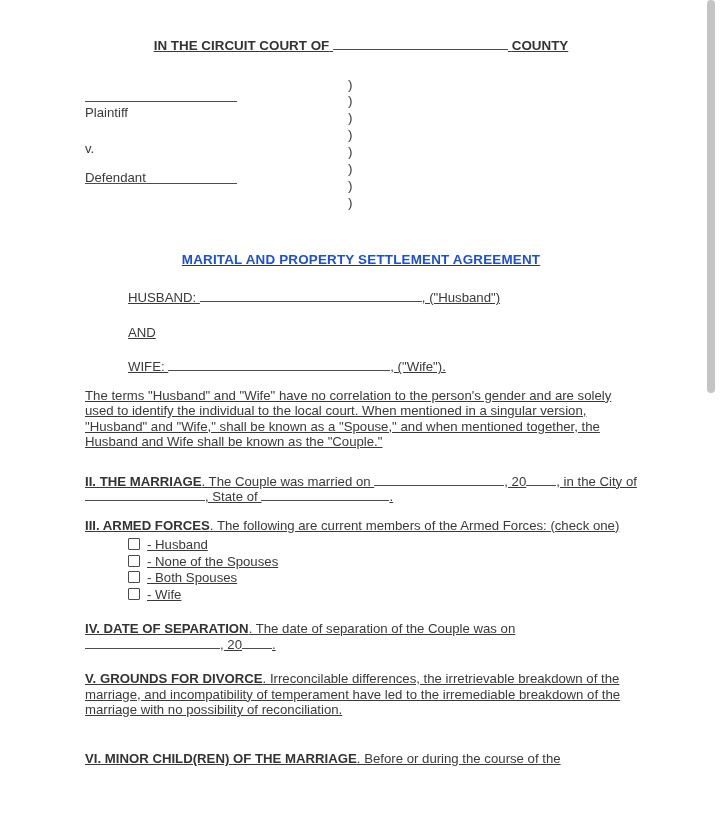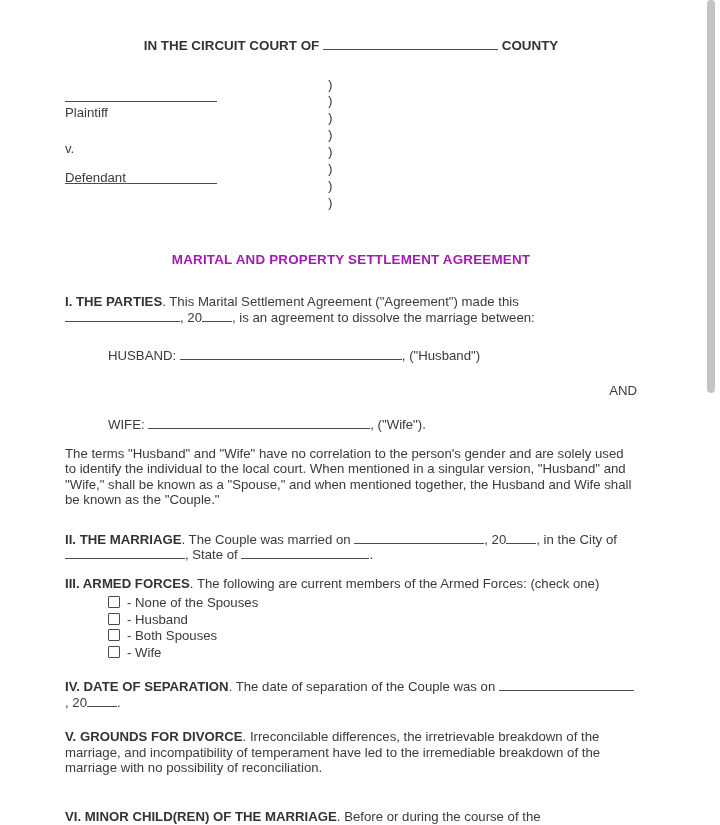--- a/index.html
+++ b/index.html
@@ -3,21 +3,21 @@
 <meta charset="utf-8">
 <style>
   html,body{margin:0;padding:0;}
   body{
     width:720px;height:825px;overflow:hidden;position:relative;
     background:#ffffff;
     font-family:"Liberation Sans", sans-serif;
     color:#3a3a3a;
     -webkit-font-smoothing:antialiased;
   }
-  .content{padding:38px 83px 0 65px;font-size:13.2px;line-height:15.5px;}
+  .content{padding:38px 83px 0 85px;font-size:13.2px;line-height:15.5px;text-decoration:underline;}
   b{font-weight:bold;color:#333;}
   .blank{
     display:inline-block;
     border-bottom:1px solid #4c4c4c;
     height:11px;
     vertical-align:baseline;
   }
   
   .court-header{text-align:center;font-weight:bold;font-size:13.4px;color:#333;white-space:nowrap;}
   
@@ -25,26 +25,26 @@
   .cap-item{position:absolute;white-space:nowrap;}
   .cap-plaintiff-blank{left:0;top:6px;width:152px;height:15px;border-bottom:1px solid #4c4c4c;}
   .cap-plaintiff-label{left:0;top:25px;}
   .cap-versus{left:0;top:61px;}
   .cap-defendant-blank{left:0;top:88px;width:152px;height:15px;border-bottom:1px solid #4c4c4c;}
   .cap-defendant-label{left:0;top:90px;text-align:right;}
   .paren-col{left:263px;top:-3px;line-height:16.9px;font-size:13.5px;}
   .cap-clno{left:315px;top:61px;}
   .cap-clno .blank{width:178px;border-bottom-color:#6b6b6b;}
   
-  .doc-title{text-align:center;font-weight:bold;font-size:13.4px;color:#a21caf;margin:32px 0 0 0;letter-spacing:.2px;}
+  .doc-title{text-align:center;font-weight:bold;font-size:13.4px;color:#1d4ed8;margin:32px 0 0 0;letter-spacing:.2px;}
   
   p{margin:0;}
   .sec1{margin-top:27px;}
   .row-husband{margin-top:23px;padding-left:43px;}
-  .row-and{margin-top:19px;padding-left:43px;text-align:right;}
+  .row-and{margin-top:19px;padding-left:43px;}
   .row-wife{margin-top:19px;padding-left:43px;}
   .terms{margin-top:13px;}
   .sec2{margin-top:24px;}
   .sec3{margin-top:13px;}
   .cb-list{margin-top:4px;padding-left:43px;line-height:16.5px;}
   .sec4{margin-top:18px;}
   .sec5{margin-top:19px;}
   .sec6{margin-top:33px;}
   .cb{
     display:inline-block;width:10px;height:10px;
@@ -88,23 +88,20 @@
       <div>)</div>
       <div>)</div>
       <div>)</div>
       <div>)</div>
       <div>)</div>
     </div>
   </div>
 
   <div class="doc-title">MARITAL AND PROPERTY SETTLEMENT AGREEMENT</div>
 
-  <p class="sec1">
-    <b>I. THE PARTIES</b><span>. This Marital Settlement Agreement ("Agreement") made this </span><span class="blank w-date"></span><span>, 20</span><span class="blank w-year"></span><span>, is an agreement to dissolve the marriage between:</span>
-  </p>
 
   <p class="row-husband">
     <span>HUSBAND: </span><span class="blank w-name"></span><span>, ("Husband")</span>
   </p>
 
   <p class="row-and">AND</p>
 
   <p class="row-wife">
     <span>WIFE: </span><span class="blank w-name"></span><span>, ("Wife").</span>
   </p>
@@ -113,22 +110,22 @@
 
   <p class="sec2">
     <b>II. THE MARRIAGE</b><span>. The Couple was married on </span><span class="blank w-married"></span><span>, 20</span><span class="blank w-year"></span><span>, in the City of </span><span class="blank w-city"></span><span>, State of </span><span class="blank w-state"></span><span>.</span>
   </p>
 
   <p class="sec3">
     <b>III. ARMED FORCES</b><span>. The following are current members of the Armed Forces: (check one)</span>
   </p>
 
   <div class="cb-list">
+    <div><span class="cb"></span><span>- Husband</span></div>
     <div><span class="cb"></span><span>- None of the Spouses</span></div>
-    <div><span class="cb"></span><span>- Husband</span></div>
     <div><span class="cb"></span><span>- Both Spouses</span></div>
     <div><span class="cb"></span><span>- Wife</span></div>
   </div>
 
   <p class="sec4">
     <b>IV. DATE OF SEPARATION</b><span>. The date of separation of the Couple was on </span><span class="blank w-sep"></span><span>, 20</span><span class="blank w-year"></span><span>.</span>
   </p>
 
   <p class="sec5">
     <b>V. GROUNDS FOR DIVORCE</b><span>. Irreconcilable differences, the irretrievable breakdown of the marriage, and incompatibility of temperament have led to the irremediable breakdown of the marriage with no possibility of reconciliation.</span>

